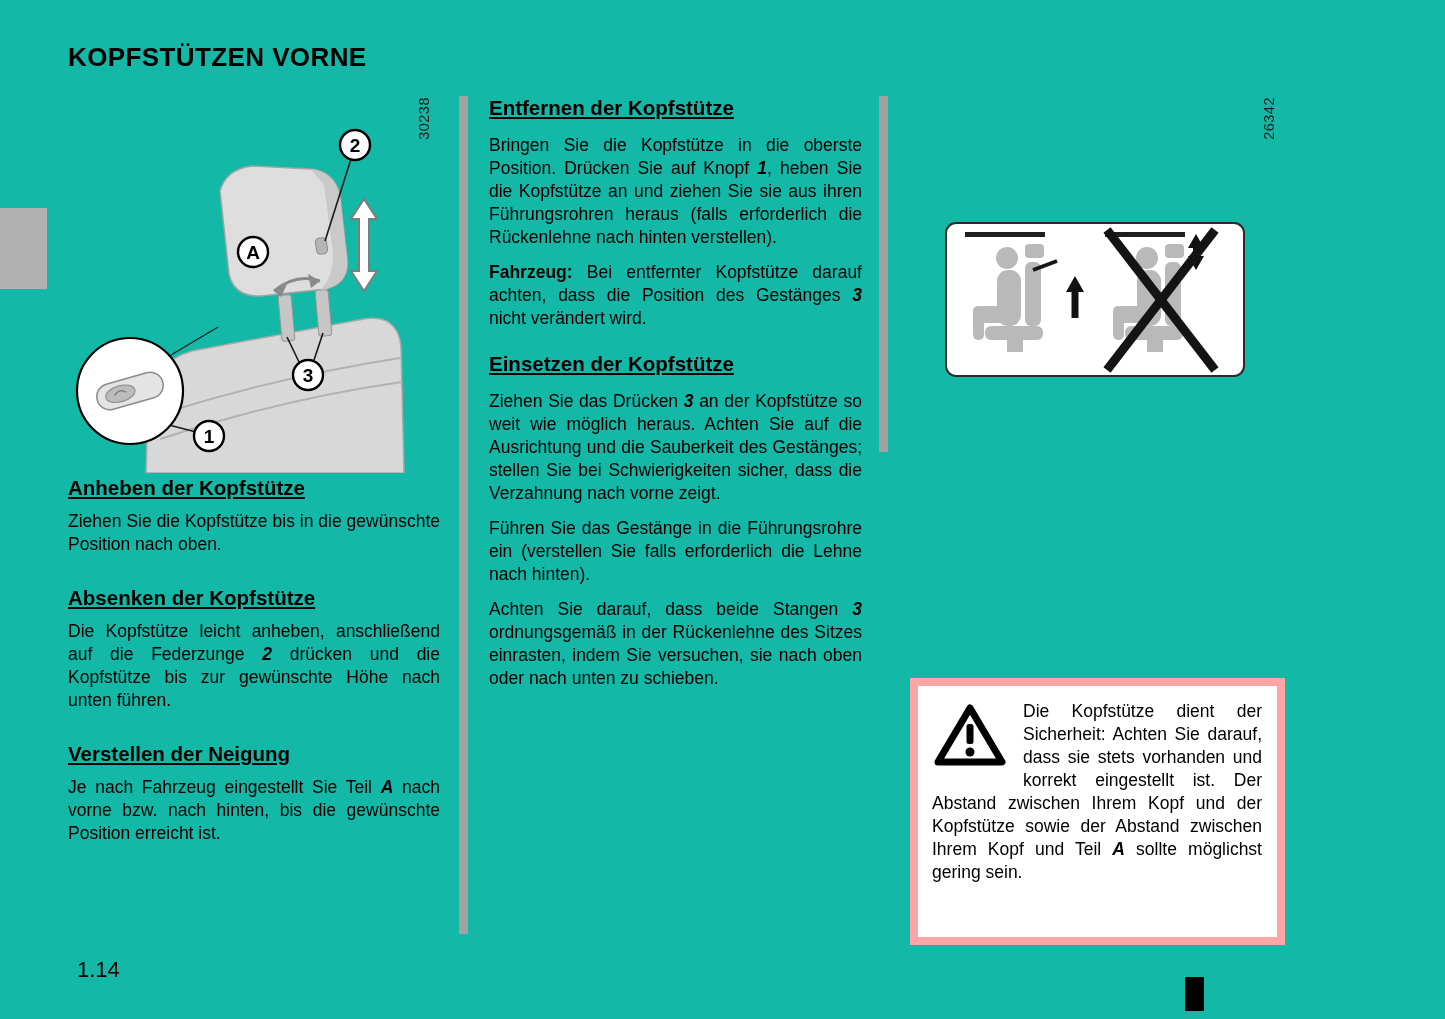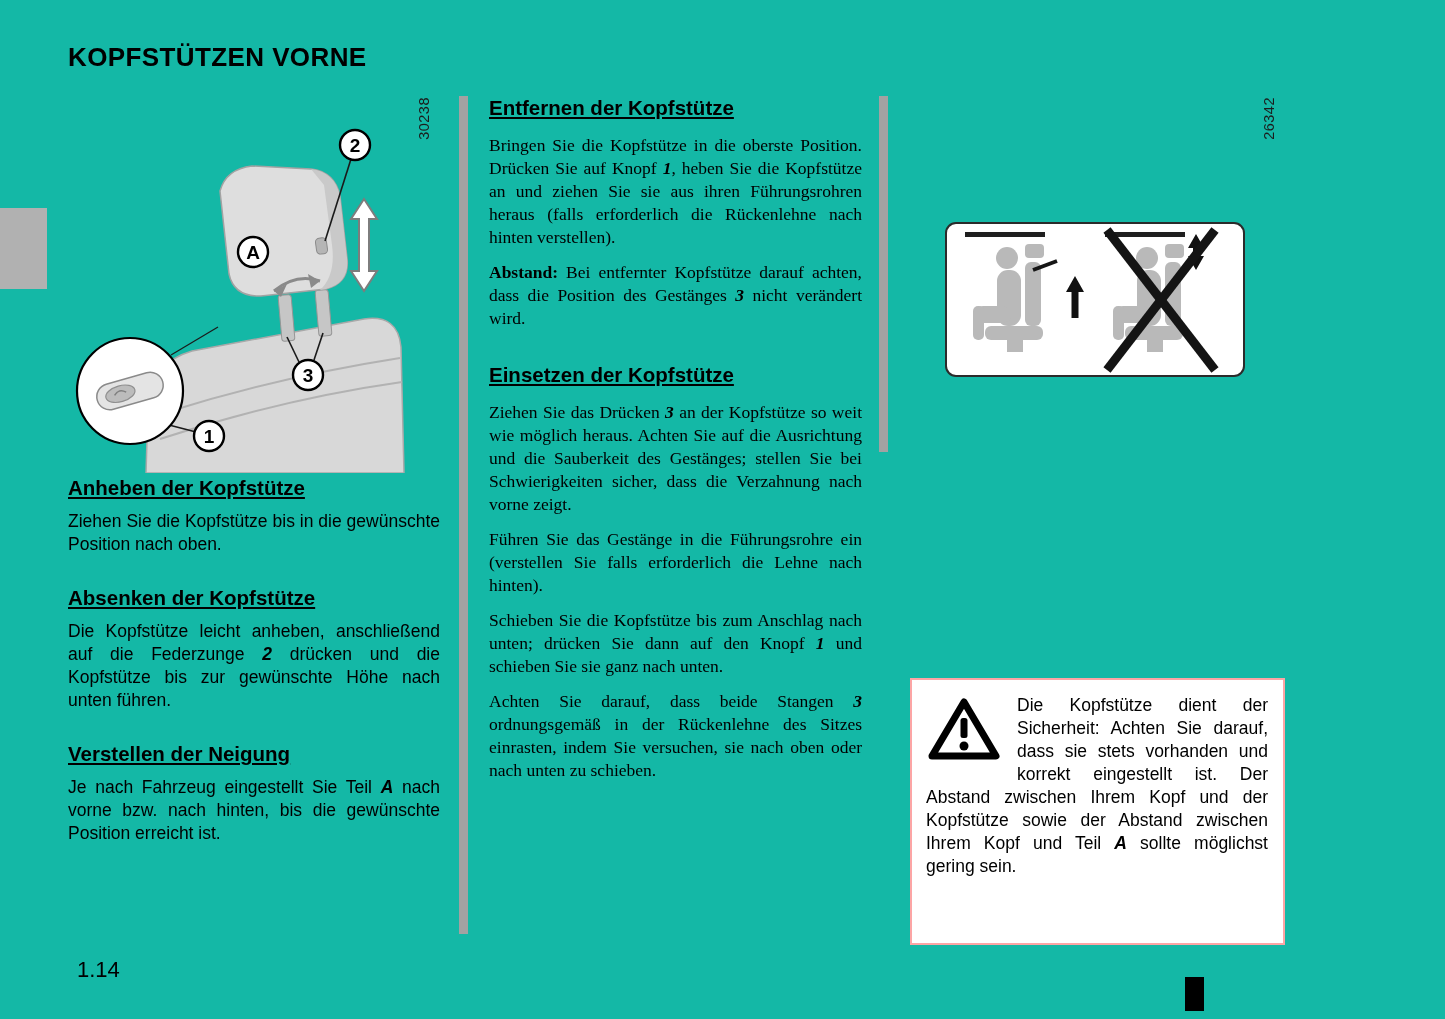--- a/index.html
+++ b/index.html
@@ -16,29 +16,29 @@
 
   .col-left  { position:absolute; left:68px;  top:95px; width:372px; }
   .col-mid   { position:absolute; left:489px; top:95px; width:373px; }
   .col-right { position:absolute; left:910px; top:95px; width:378px; height:870px; }
 
   .figure-wrap { position:relative; height:380px; }
 
   h2 { font-size:20.5px; line-height:26px; font-weight:700; margin:0 0 9px 0;text-decoration:underline; }
   p.body { font-size:17.5px; line-height:23px; text-align:justify; margin:0; }
   .col-left section { margin-bottom:29px; }
-  .col-mid p.body { margin-bottom:12px;font-family:Liberation Serif, serif; }
+  .col-mid p.body { margin-bottom:12px; }
   .col-mid h2 { margin:0 0 13px 0; }
-  .col-mid h2.sub { margin-top:32px; }
+  .col-mid h2.sub { margin-top:21px; }
   .bi { font-style:italic; font-weight:700; }
   b.plain { font-weight:700; }
 
   .fig-box { position:absolute; left:35px; top:127px; width:300px; height:155px; border:2px solid #2b2b2b; border-radius:11px; overflow:hidden; background:#fff; }
 
-  .warn-box { position:absolute; left:0; top:583px; width:375px; min-height:267px; border:2px solid #fca5a5; padding:14px 15px 12px 14px; background:#fff; }
+  .warn-box { position:absolute; left:0; top:583px; width:375px; min-height:267px; border:8px solid #fca5a5; padding:14px 15px 12px 14px; background:#fff; }
   .warn-icon { float:left; width:76px; height:66px; margin:2px 15px 22px 0; }
   .warn-text { font-size:17.5px; line-height:23px; text-align:justify; }
 
   .page-number { position:absolute; left:77px; top:957px; font-size:22px; }
   .edge-marker { position:absolute; left:1185px; top:977px; width:19px; height:34px; background:#000; }
 
   .badge text { font-family:"Liberation Sans", sans-serif; }
 </style>
 </head>
 <body>
@@ -121,29 +121,28 @@
       <h2>Verstellen der Neigung</h2>
       <p class="body"><span>Je nach Fahrzeug eingestellt Sie Teil </span><b class="bi">A</b><span> nach vorne bzw. nach hinten, bis die gewünschte Position erreicht ist.</span></p>
     </section>
   </div>
 
   <div class="col-mid">
     <h2>Entfernen der Kopfstütze</h2>
 
     <p class="body"><span>Bringen Sie die Kopfstütze in die oberste Position. Drücken Sie auf Knopf </span><b class="bi">1</b><span>, heben Sie die Kopfstütze an und ziehen Sie sie aus ihren Führungsrohren heraus (falls erforderlich die Rückenlehne nach hinten verstellen).</span></p>
 
-    <p class="body"><b class="plain">Abstand:</b><span> Bei entfernter Kopfstütze darauf achten, dass die Position des Gestänges </span><b class="bi">3</b><span> nicht verändert wird.</span></p>
+    <p class="body"><b class="plain">Fahrzeug:</b><span> Bei entfernter Kopfstütze darauf achten, dass die Position des Gestänges </span><b class="bi">3</b><span> nicht verändert wird.</span></p>
 
     <h2 class="sub">Einsetzen der Kopfstütze</h2>
 
     <p class="body"><span>Ziehen Sie das Drücken </span><b class="bi">3</b><span> an der Kopfstütze so weit wie möglich heraus. Achten Sie auf die Ausrichtung und die Sauberkeit des Gestänges; stellen Sie bei Schwierigkeiten sicher, dass die Verzahnung nach vorne zeigt.</span></p>
 
     <p class="body">Führen Sie das Gestänge in die Führungsrohre ein (verstellen Sie falls erforderlich die Lehne nach hinten).</p>
 
-    <p class="body"><span>Schieben Sie die Kopfstütze bis zum Anschlag nach unten; drücken Sie dann auf den Knopf </span><b class="bi">1</b><span> und schieben Sie sie ganz nach unten.</span></p>
 
     <p class="body"><span>Achten Sie darauf, dass beide Stangen </span><b class="bi">3</b><span> ordnungsgemäß in der Rückenlehne des Sitzes einrasten, indem Sie versuchen, sie nach oben oder nach unten zu schieben.</span></p>
   </div>
 
   <div class="col-right">
 
     <div class="fig-box">
       <svg viewBox="0 0 296 151" width="296" height="151">
         <defs>
           <g id="seatfig">

